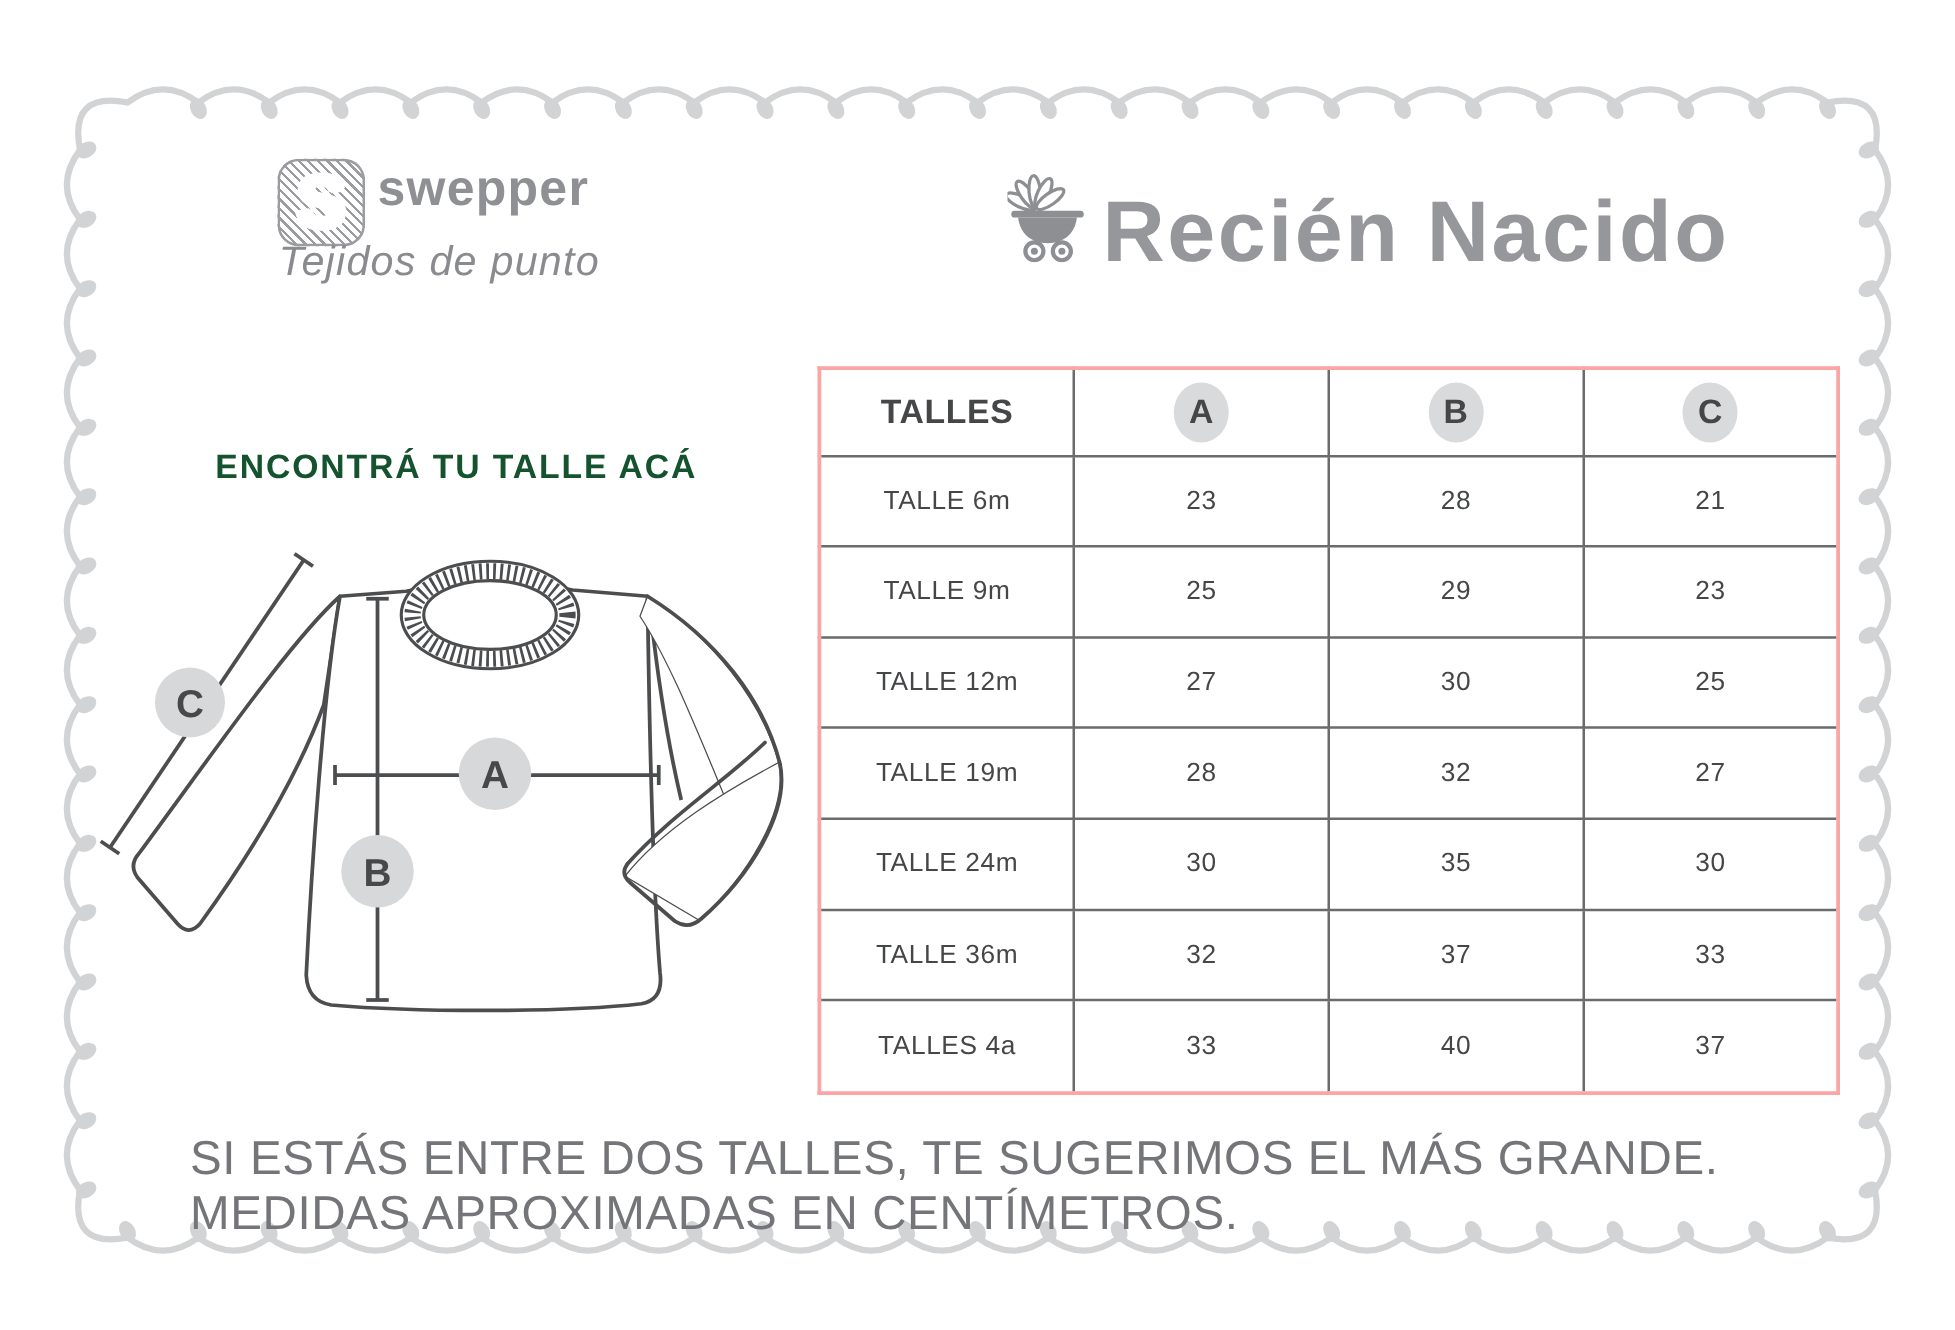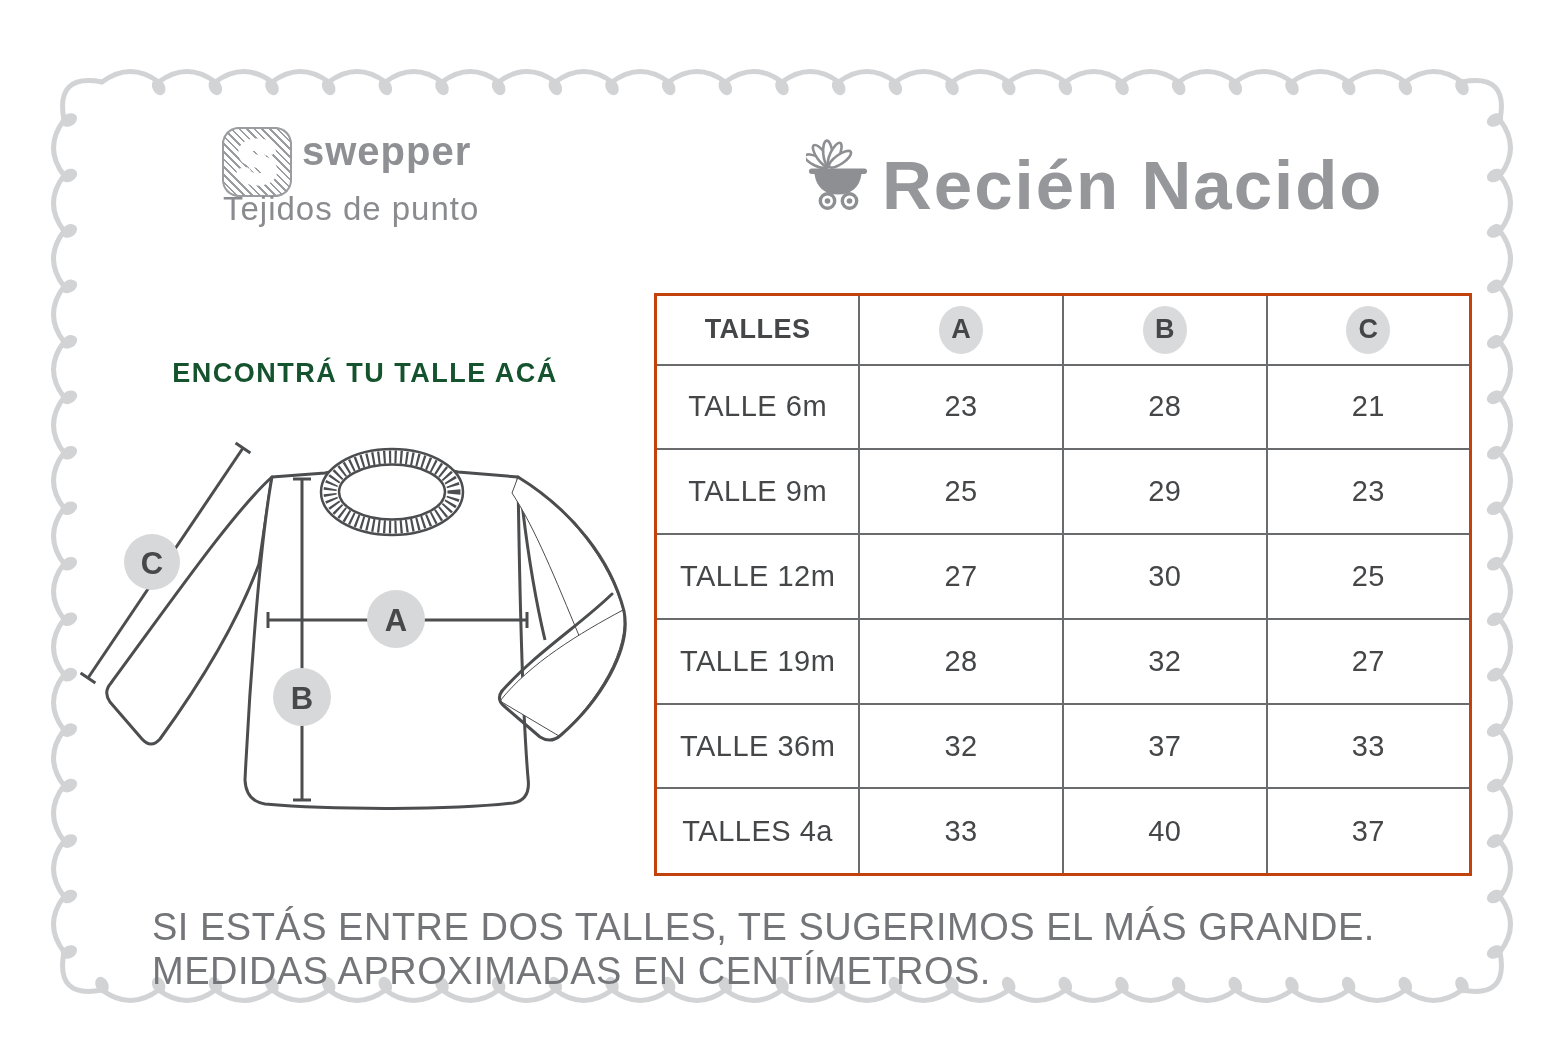--- a/index.html
+++ b/index.html
@@ -15,34 +15,34 @@
     left:222px;top:127px;width:70px;height:70px;border-radius:17px;
     background:repeating-linear-gradient(45deg,#9b9ca0 0px,#9b9ca0 1.8px,#ffffff 1.8px,#ffffff 5.4px);
     box-shadow:inset 0 0 0 2px #9b9ca0;
     display:flex;align-items:center;justify-content:center;
   }
   .s-tile span{
     font-size:58px;font-weight:bold;color:#ffffff;line-height:1;
     text-shadow:0 0 3px #fff,2px 2px 0 #fff,-2px -2px 0 #fff,2px -2px 0 #fff,-2px 2px 0 #fff,3px 0 0 #fff,-3px 0 0 #fff,0 3px 0 #fff,0 -3px 0 #fff;
   }
   .brand-name{left:302px;top:129px;font-size:40px;font-weight:bold;color:#8f9094;letter-spacing:1px;}
-  .brand-tagline{left:223px;top:190px;font-size:33px;color:#8a8b8f;letter-spacing:1px;font-weight:500;}
+  .brand-tagline{left:223px;top:190px;font-size:33px;color:#8a8b8f;letter-spacing:1px;font-weight:500;font-style:italic;}
   
   .page-title{left:882px;top:146px;font-size:69px;color:#96979b;letter-spacing:2px;font-weight:600;}
   
   .diagram-heading{left:85px;top:358px;width:560px;text-align:center;font-size:27px;color:#14532d;letter-spacing:1.5px;font-weight:600;}
   .sweater-svg{left:75px;top:398px;}
   .sweater-svg path, .sweater-svg line, .sweater-svg ellipse.outline{stroke:#4c4d4f;}
   .sweater-svg text{font-family:"Liberation Sans",sans-serif;font-size:31px;font-weight:600;fill:#47484a;}
   
   .size-table-wrap{left:654px;top:293px;width:818px;height:583px;}
-  table.size-table{width:100%;height:100%;border-collapse:collapse;table-layout:fixed;border:3px solid #c2410c;}
+  table.size-table{width:100%;height:100%;border-collapse:collapse;table-layout:fixed;border:3px solid #fca5a5;}
   table.size-table td,table.size-table th{
     border:2px solid #6a6b6d;text-align:center;vertical-align:middle;
-    font-size:29px;color:#454648;font-weight:500;letter-spacing:0.5px;
+    font-size:21px;color:#454648;font-weight:500;letter-spacing:0.5px;
   }
   table.size-table tr.head{height:70px;}
   table.size-table th{font-size:27px;font-weight:600;}
   .col-circle{
     display:inline-flex;align-items:center;justify-content:center;
     width:44px;height:48px;border-radius:50%;background:#d9dadb;
     font-size:27px;color:#454648;font-weight:600;
   }
   .row-label{font-size:27px;}
   
@@ -242,20 +242,26 @@
             <td>30</td>
             <td>25</td>
           </tr>
           <tr>
             <td class="row-label">TALLE 19m</td>
             <td>28</td>
             <td>32</td>
             <td>27</td>
           </tr>
           <tr>
+            <td class="row-label">TALLE 24m</td>
+            <td>30</td>
+            <td>35</td>
+            <td>30</td>
+          </tr>
+          <tr>
             <td class="row-label">TALLE 36m</td>
             <td>32</td>
             <td>37</td>
             <td>33</td>
           </tr>
           <tr>
             <td class="row-label">TALLES 4a</td>
             <td>33</td>
             <td>40</td>
             <td>37</td>

